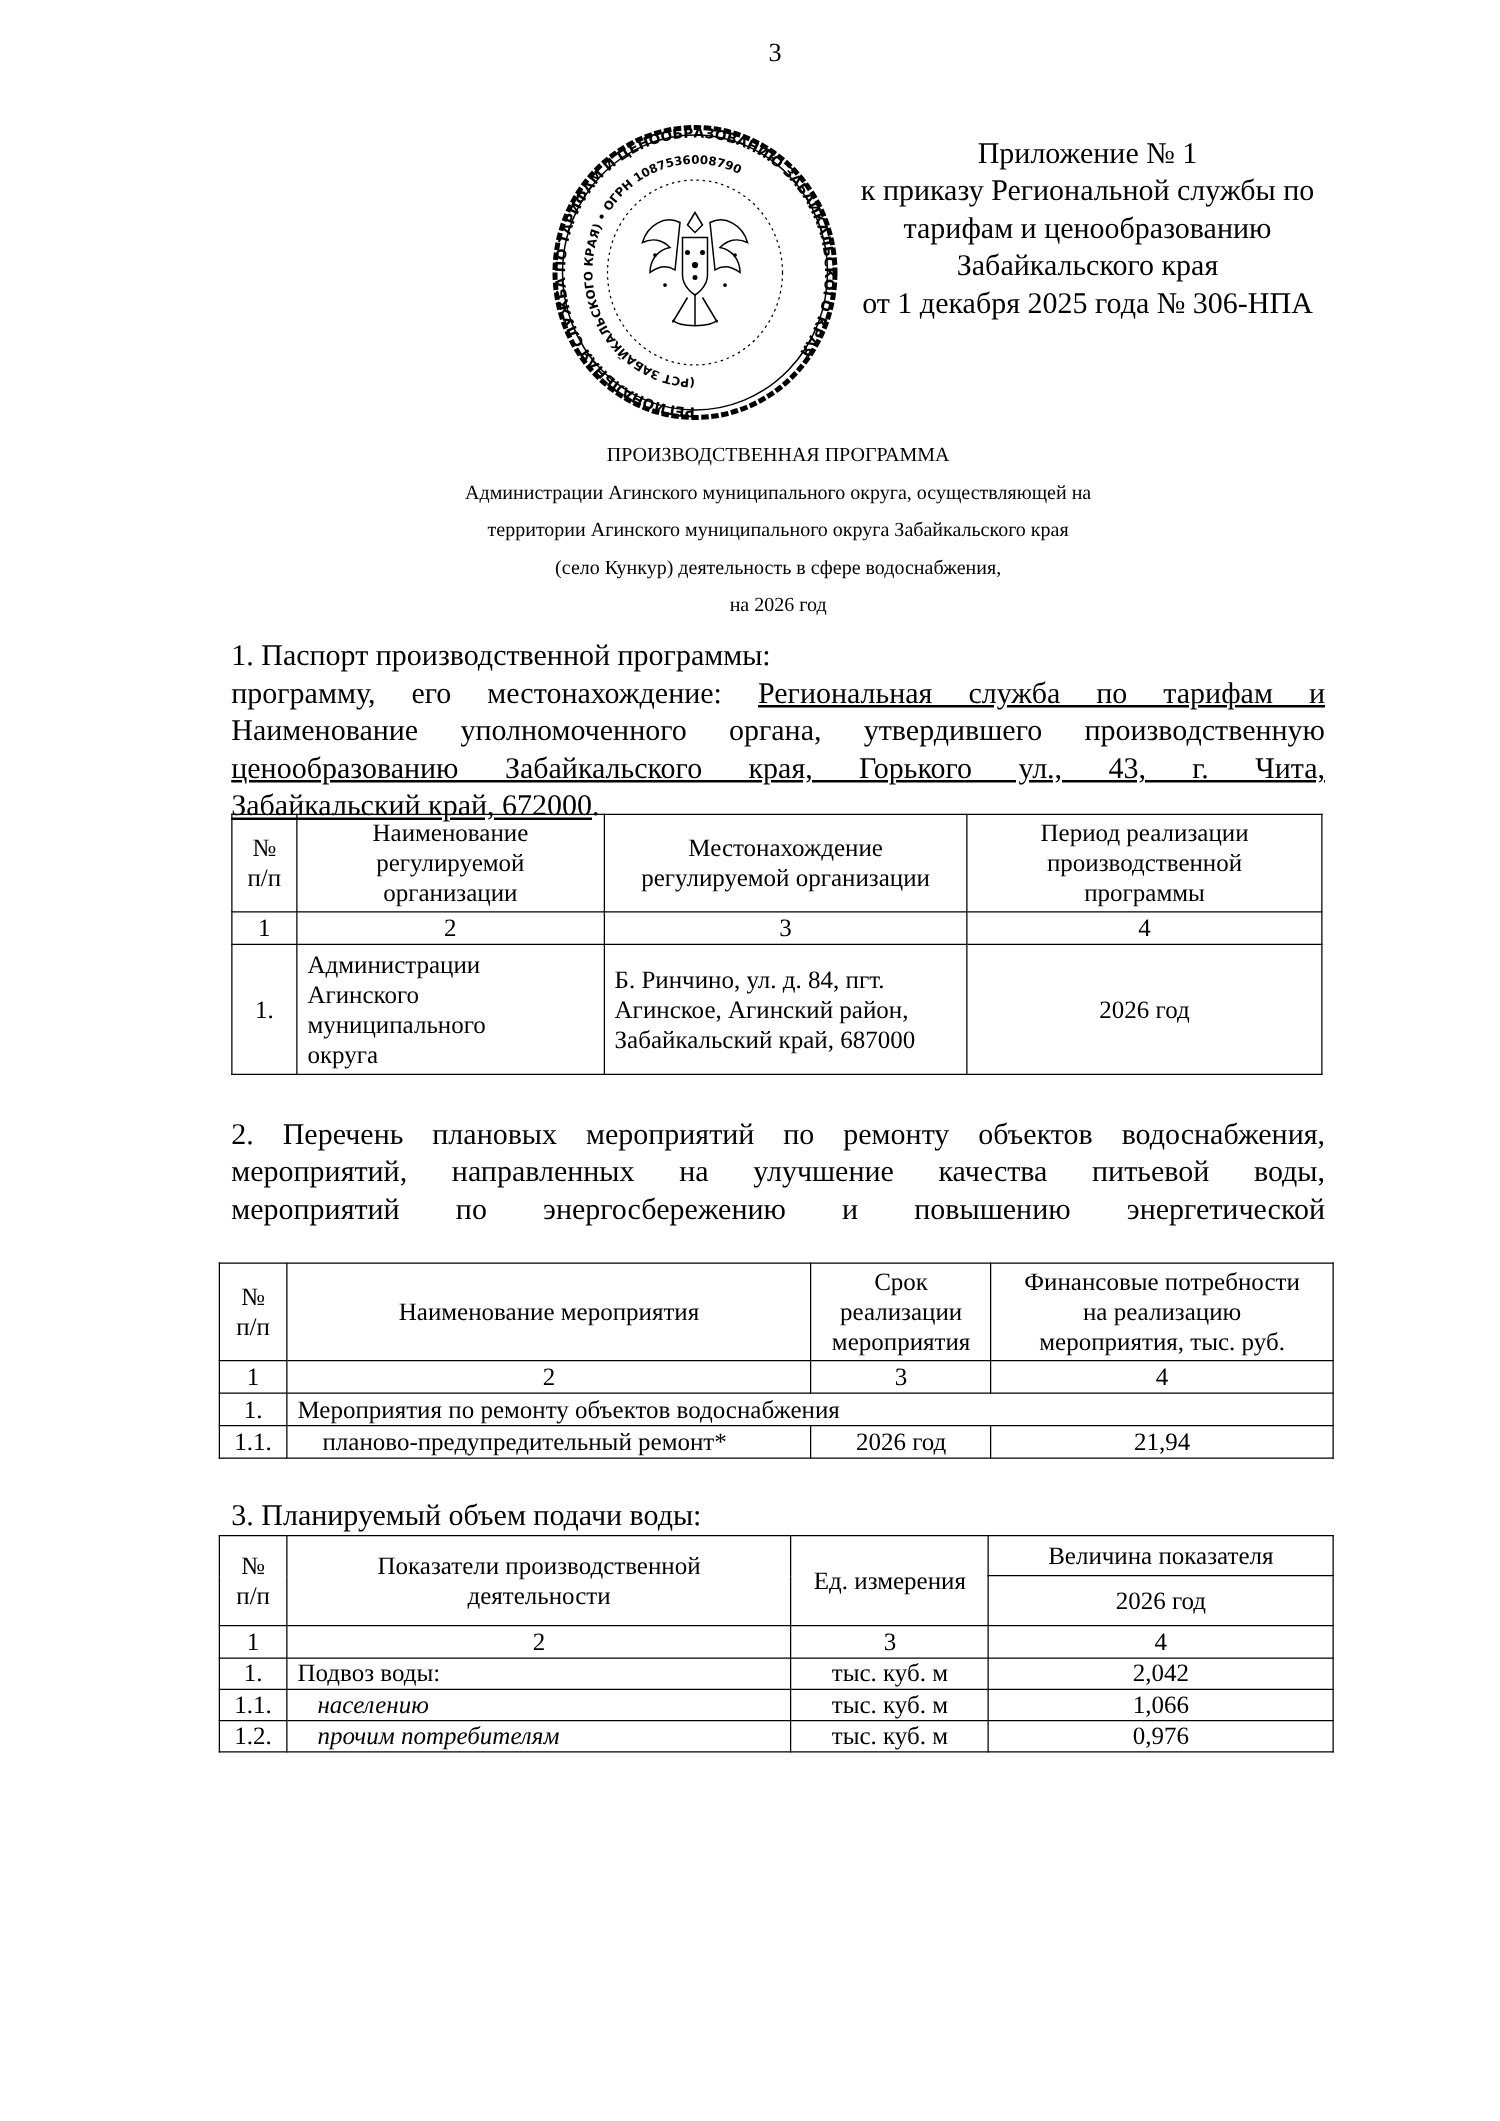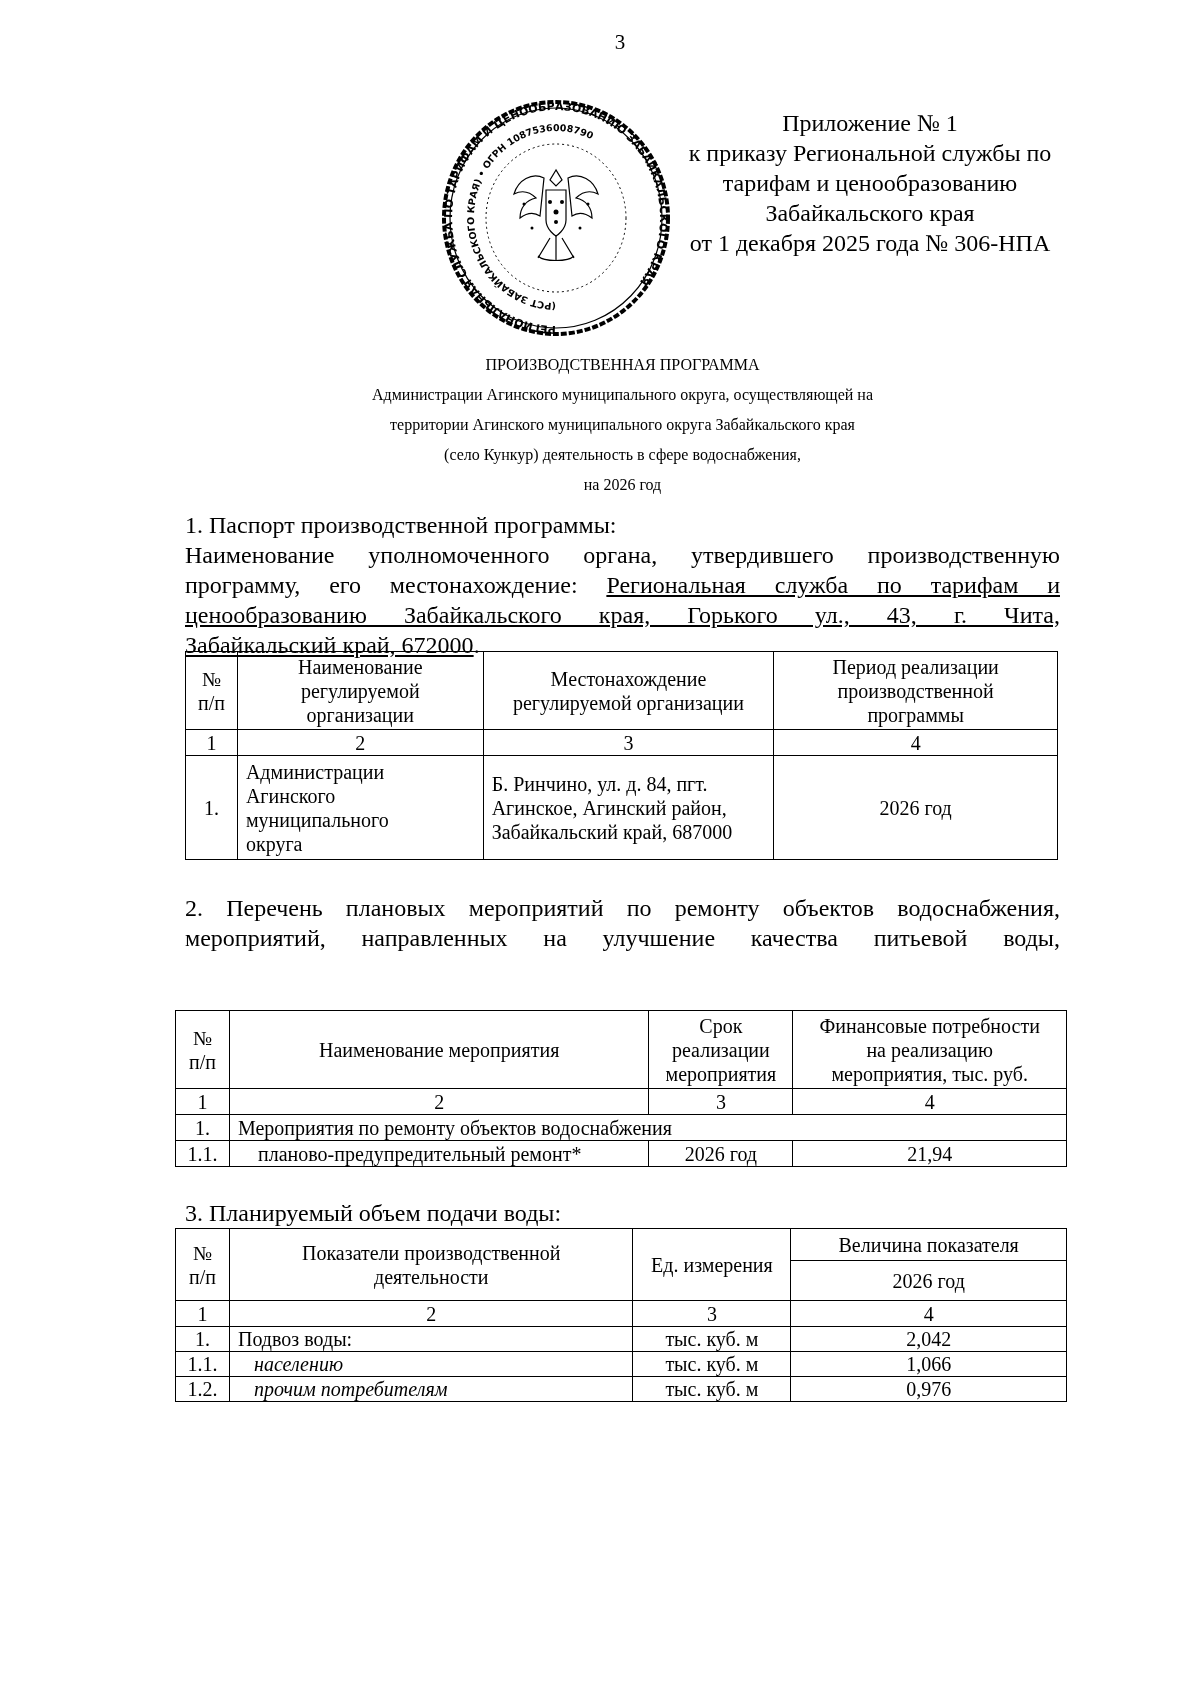--- a/index.html
+++ b/index.html
@@ -127,22 +127,22 @@
 <div class="title-block">
   <div>ПРОИЗВОДСТВЕННАЯ ПРОГРАММА</div>
   <div>Администрации Агинского муниципального округа, осуществляющей на</div>
   <div>территории Агинского муниципального округа Забайкальского края</div>
   <div>(село Кункур) деятельность в сфере водоснабжения,</div>
   <div>на 2026 год</div>
 </div>
 
 <div class="section" style="top:500px;margin-top:10px;">
   <div>1. Паспорт производственной программы:</div>
+  <div class="justify"><span>программу, его местонахождение: </span><span class="u">Региональная служба по тарифам и</span></div>
   <div class="justify">Наименование уполномоченного органа, утвердившего производственную</div>
-  <div class="justify"><span>программу, его местонахождение: </span><span class="u">Региональная служба по тарифам и</span></div>
   <div class="justify u">ценообразованию Забайкальского края, Горького ул., 43, г. Чита,</div>
   <div><span class="u">Забайкальский край, 672000</span><span>.</span></div>
 </div>
 
 <table class="doc" style="left:185px; top:651px; width:873px;">
   <colgroup>
     <col style="width:52px">
       <col style="width:246px">
       <col style="width:291px">
       <col style="width:284px">
@@ -188,20 +188,21 @@
           <div>Забайкальский край, 687000</div>
         </td>
     <td>2026 год</td>
   </tr>
 </tbody>
   </table>
 
 <div class="section" style="top:893px;">
   <div class="justify">2. Перечень плановых мероприятий по ремонту объектов водоснабжения,</div>
   <div class="justify">мероприятий, направленных на улучшение качества питьевой воды,</div>
+  <div class="justify">мероприятий по энергосбережению и повышению энергетической</div>
 </div>
 
 <table class="doc" style="left:175px; top:1010px; width:892px;">
   <colgroup>
     <col style="width:54px">
       <col style="width:420px">
       <col style="width:144px">
       <col style="width:274px">
   </colgroup>
   <tbody>

